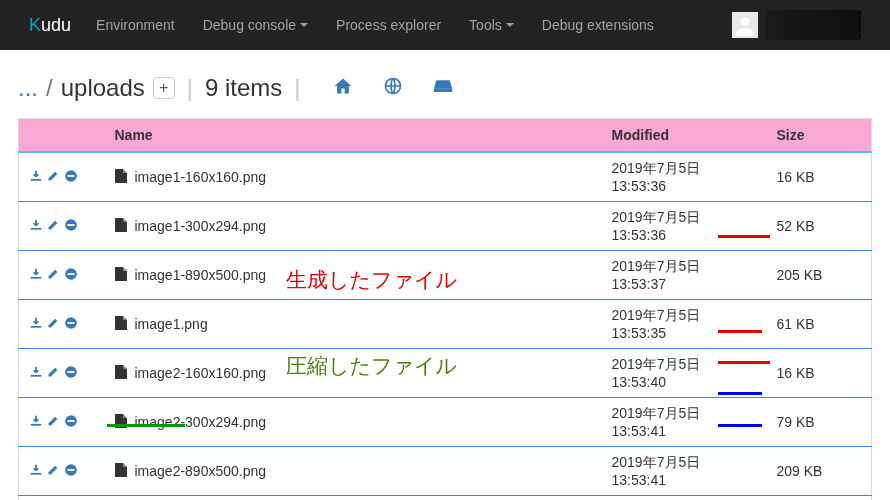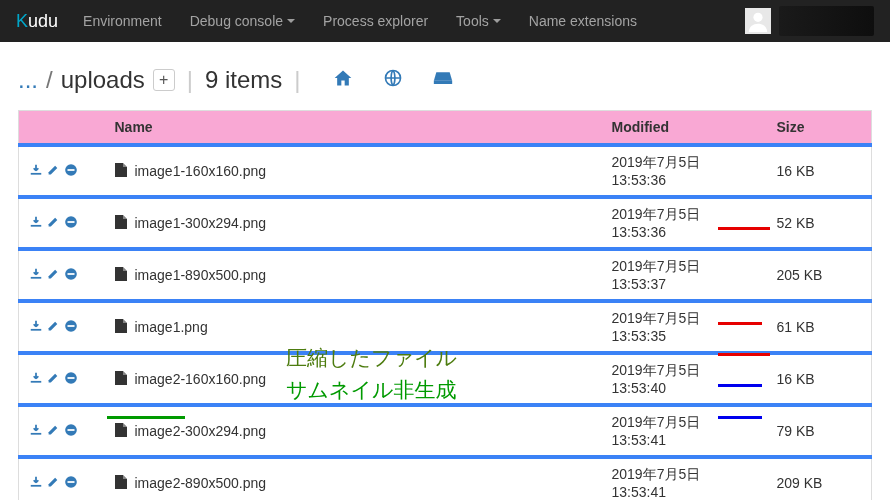--- a/index.html
+++ b/index.html
@@ -1,17 +1,17 @@
 <!DOCTYPE html>
 <html><head>
 <meta charset="utf-8">
 <style>
   * { box-sizing: border-box; margin: 0; padding: 0; }
   body { font-family: "Helvetica Neue", Helvetica, Arial, sans-serif; font-size: 14px; color: #333; background: #fff; width: 890px; }
-  .navbar { background: #222; height: 42px; display: flex; align-items: center; padding: 0 16px; }
+  .navbar { background: #222; height: 50px; display: flex; align-items: center; padding: 0 29px; }
   .brand { color: #fff; font-size: 18px; font-weight: 500; margin-right: 25px; }
   .brand .k { color: #00a6c9; }
   .nav-item { color: #a3a3a3; font-size: 14px; margin-right: 28px; cursor: pointer; display: flex; align-items: center; gap: 4px; }
   .nav-item .caret { width: 0; height: 0; border-left: 4px solid transparent; border-right: 4px solid transparent; border-top: 4px solid #9d9d9d; }
   .spacer { flex: 1; }
   .avatar { width: 26px; height: 26px; background: #e8e8e8; display: flex; align-items: center; justify-content: center; margin-right: 8px; }
   .avatar svg { fill: #fff; }
   .userbox { width: 95px; height: 30px; background: linear-gradient(90deg, #1a1a1a, #0e0e0e); border-radius: 2px; }
   .subhead { display: flex; align-items: center; padding: 24px 18px 16px; font-size: 24px; color: #333; gap: 12px; }
   .crumbs { display: flex; align-items: center; gap: 8px; }
@@ -22,21 +22,21 @@
   .sep { color: #ccc; font-weight: 300; }
   .count { color: #333; }
   .icons { display: flex; gap: 30px; margin-left: 20px; }
   .hicon { color: #337ab7; cursor: pointer; }
   .table-wrap { padding: 0 18px; position: relative; }
   table { width: 100%; border-collapse: collapse; border: 1px solid #ddd; }
   thead th { text-align: left; padding: 8px 10px; border-bottom: 2px solid #5bc0de; font-weight: 700; background: #f9a8d4; }
   thead th:first-child { width: 86px; }
   thead th.mod { width: 165px; }
   thead th.size { width: 105px; }
-  tbody tr { border-top: 4px solid #3b82f6; }
+  tbody tr { border-top: 1px solid #3b82f6; }
   tbody td { padding: 7px 10px; vertical-align: middle; }
   .actions { display: flex; gap: 4px; align-items: center; }
   .aicon { color: #337ab7; cursor: pointer; }
   .fname { display: flex; align-items: center; gap: 8px; }
   .fileglyph { color: #333; }
   .annot { position: absolute; font-size: 21px; pointer-events: none; font-weight: 400; }
   .red { color: #e60000; }
   .blue { color: #4d7c0f; }
   .green { color: #009a00; }
   .uline { position: absolute; height: 3px; pointer-events: none; }
@@ -57,21 +57,21 @@
       <span class="caret"></span>
     </div>
   <div class="nav-item">
       <span>Process explorer</span>
     </div>
   <div class="nav-item">
       <span>Tools</span>
       <span class="caret"></span>
     </div>
   <div class="nav-item">
-      <span>Name extensions</span>
+      <span>Debug extensions</span>
     </div>
   <div class="spacer"></div>
   <div class="avatar">
     <svg width="22" height="22" viewBox="0 0 24 24">
         <circle cx="12" cy="8" r="5"></circle>
         <path d="M2 24c0-6 5-9 10-9s10 3 10 9"></path>
       </svg>
   </div>
   <div class="userbox"></div>
 </div>
@@ -310,22 +310,22 @@
         </tr>
         <tr>
           <td></td>
           <td></td>
           <td>2019年7月5日 13:53:40</td>
           <td>16 KB</td>
         </tr>
       </tbody>
   </table>
 
+  <div class="annot red" style="left:286px; top:148px;">生成したファイル</div>
   <div class="annot blue" style="left:286px; top:234px;">圧縮したファイル</div>
-  <div class="annot green" style="left:286px; top:266px;">サムネイル非生成</div>
 
   <div class="uline ured" style="left:718px; top:117px; width:52px;"></div>
   <div class="uline ured" style="left:718px; top:212px; width:44px;"></div>
   <div class="uline ured" style="left:718px; top:243px; width:52px;"></div>
   <div class="uline ublue" style="left:718px; top:274px; width:44px;"></div>
   <div class="uline ublue" style="left:718px; top:306px; width:44px;"></div>
   <div class="uline ugreen" style="left:107px; top:306px; width:78px;"></div>
 </div>
 
 </body></html>

